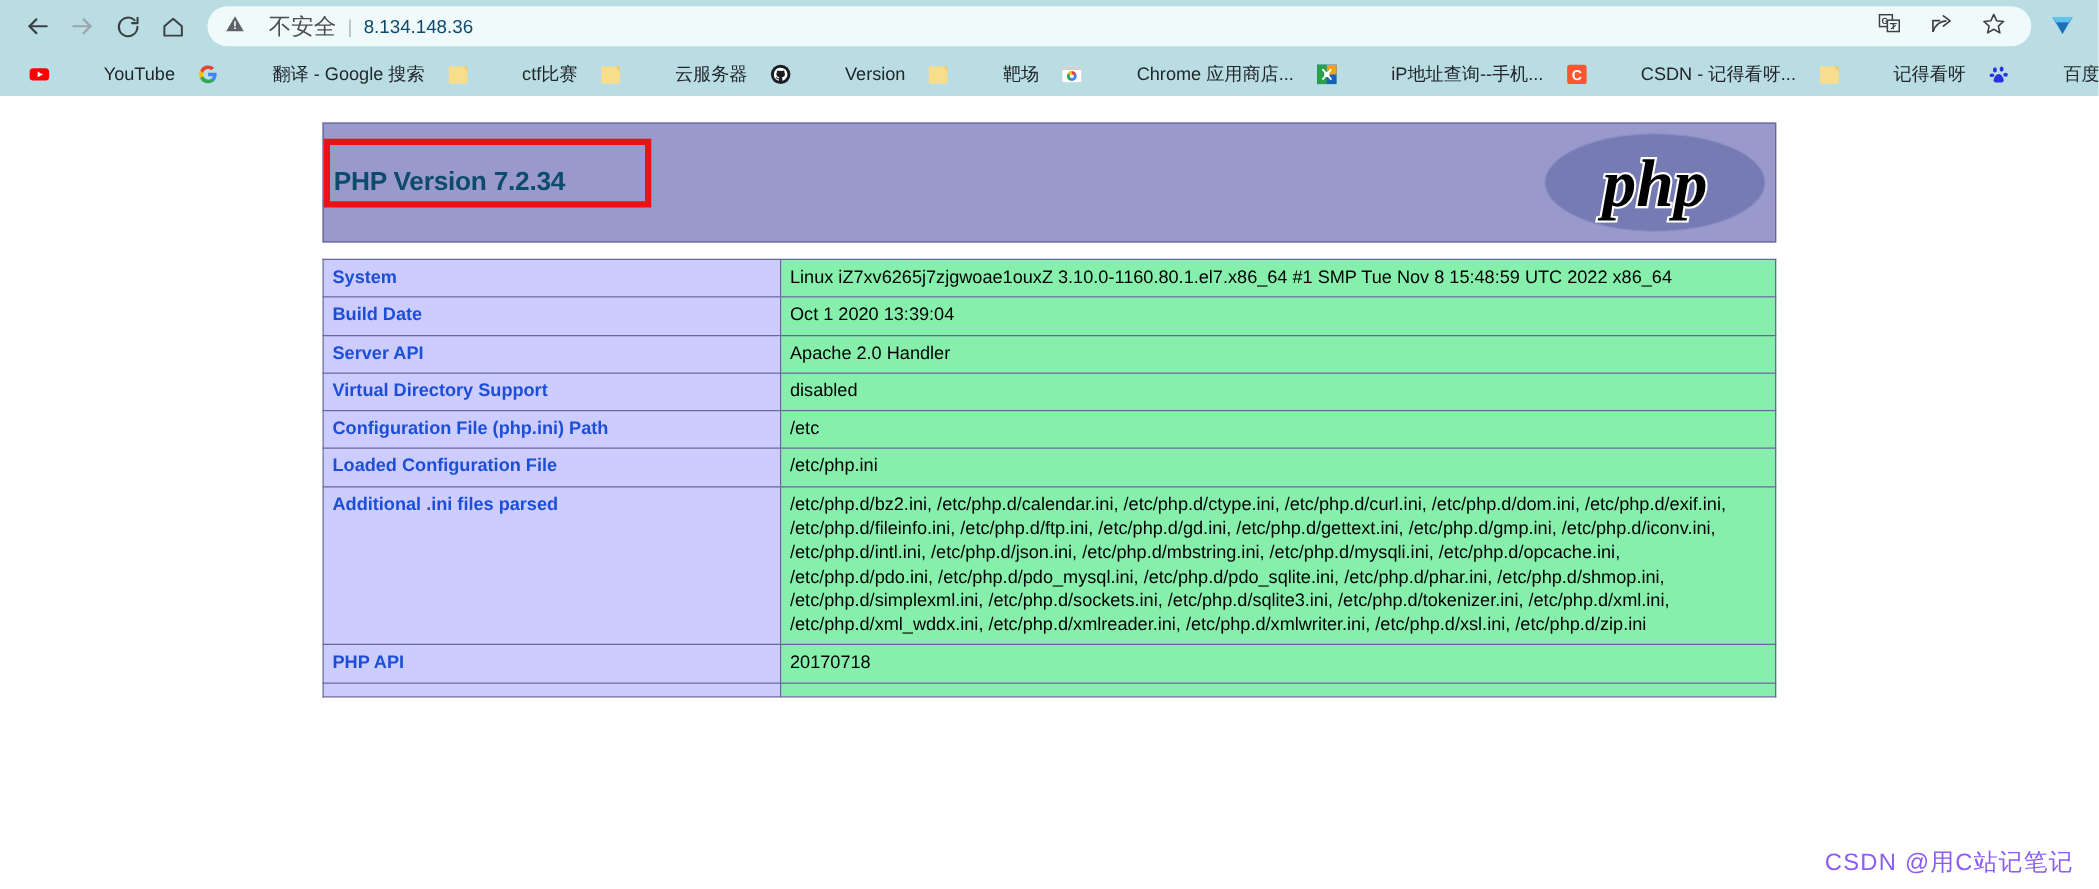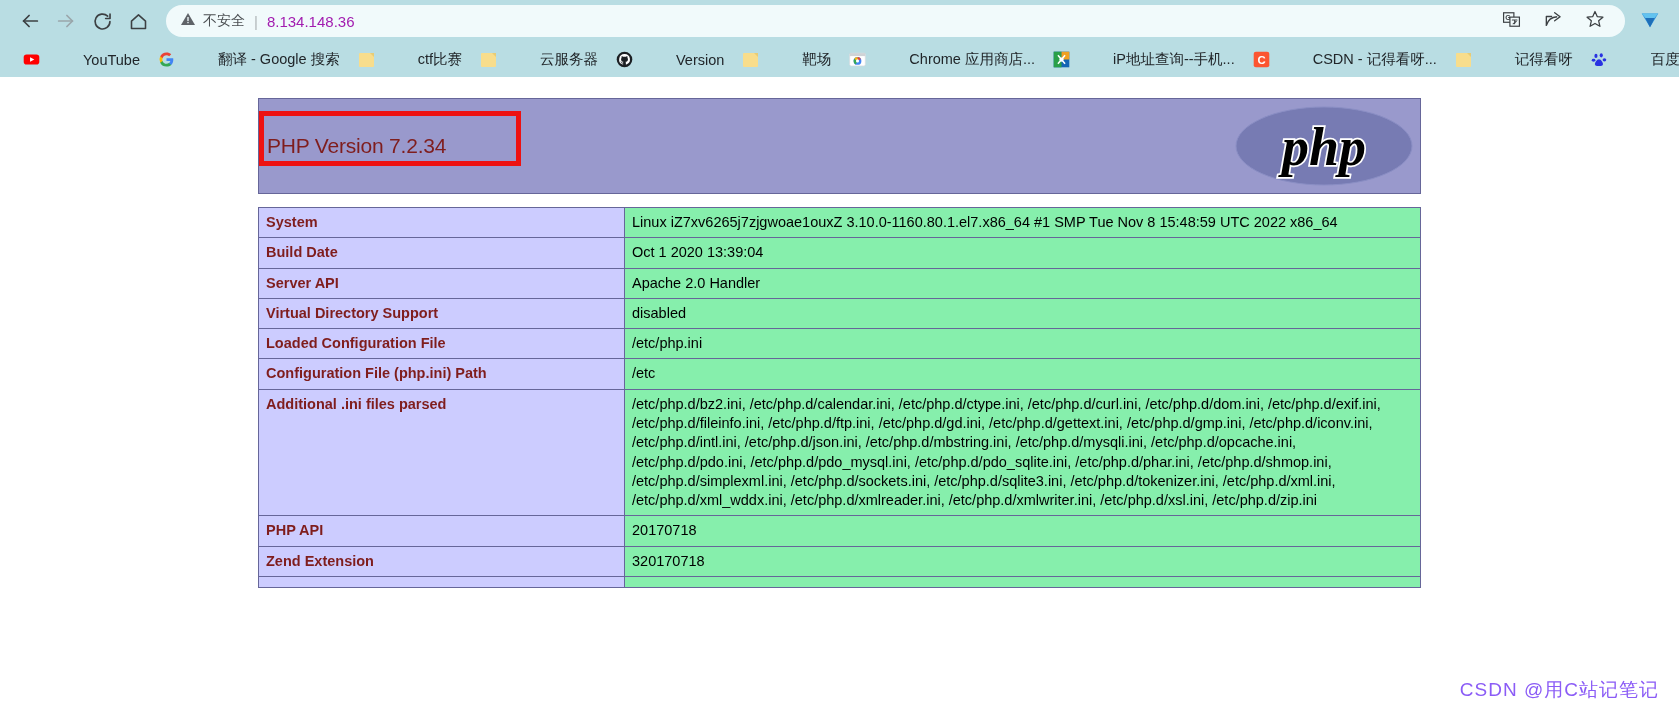--- a/index.html
+++ b/index.html
@@ -40,32 +40,33 @@
     align-items: center;
     padding: 0 14px;
     min-width: 0;
   }
   #omnibox-left {
     display: flex; align-items: center; gap: 7px;
     flex: 1 1 auto; min-width: 0;
   }
   .warn-tri { flex: 0 0 auto; }
   #security-label {
-    font-size: 14px;
+    font-size: 18px;
     color: #4b4f52;
     white-space: nowrap;
+    margin-left: 12px;
   }
   #omni-sep {
     color: #b0b6b9;
     font-size: 15px;
     margin: 0 2px;
   }
   #url-text {
     font-size: 15px;
-    color: #a21caf;
+    color: #0c4a6e;
     white-space: nowrap;
     overflow: hidden;
     text-overflow: ellipsis;
   }
   #omnibox-right {
     display: flex; align-items: center; gap: 22px;
     flex: 0 0 auto;
     padding-right: 6px;
   }
   #profile-icon-wrap {
@@ -137,22 +138,22 @@
     background: #9999cc;
     border: 1px solid #666699;
     height: 96px;
     position: relative;
     display: flex;
     align-items: center;
     padding-left: 8px;
   }
   #php-version-title {
     font-size: 21px;
-    font-weight: normal;
-    color: #7f1d1d;
+    font-weight: bold;
+    color: #0c4a6e;
     letter-spacing: -0.2px;
   }
   #php-version-highlight {
     position: absolute;
     left: 0px;
     top: 12px;
     width: 262px;
     height: 55px;
     border: 5px solid #ee1111;
     pointer-events: none;
@@ -177,21 +178,21 @@
     border: 1px solid #666699;
     padding: 5px 7px;
     font-size: 14.5px;
     line-height: 1.33;
     vertical-align: top;
     word-break: break-word;
   }
   #info-table td.key {
     background: #ccccff;
     font-weight: bold;
-    color: #7f1d1d;
+    color: #1d4ed8;
     width: 366px;
   }
   #info-table td.val {
     background: #86efac;
     color: #000000;
   }
 
   #watermark {
     position: absolute;
     right: 20px;
@@ -448,38 +449,34 @@
         </tr>
         <tr>
           <td class="key">Server API</td>
           <td class="val">Apache 2.0 Handler</td>
         </tr>
         <tr>
           <td class="key">Virtual Directory Support</td>
           <td class="val">disabled</td>
         </tr>
         <tr>
+          <td class="key">Configuration File (php.ini) Path</td>
+          <td class="val">/etc</td>
+        </tr>
+        <tr>
           <td class="key">Loaded Configuration File</td>
           <td class="val">/etc/php.ini</td>
         </tr>
         <tr>
-          <td class="key">Configuration File (php.ini) Path</td>
-          <td class="val">/etc</td>
-        </tr>
-        <tr>
           <td class="key">Additional .ini files parsed</td>
           <td class="val">/etc/php.d/bz2.ini, /etc/php.d/calendar.ini, /etc/php.d/ctype.ini, /etc/php.d/curl.ini, /etc/php.d/dom.ini, /etc/php.d/exif.ini, /etc/php.d/fileinfo.ini, /etc/php.d/ftp.ini, /etc/php.d/gd.ini, /etc/php.d/gettext.ini, /etc/php.d/gmp.ini, /etc/php.d/iconv.ini, /etc/php.d/intl.ini, /etc/php.d/json.ini, /etc/php.d/mbstring.ini, /etc/php.d/mysqli.ini, /etc/php.d/opcache.ini, /etc/php.d/pdo.ini, /etc/php.d/pdo_mysql.ini, /etc/php.d/pdo_sqlite.ini, /etc/php.d/phar.ini, /etc/php.d/shmop.ini, /etc/php.d/simplexml.ini, /etc/php.d/sockets.ini, /etc/php.d/sqlite3.ini, /etc/php.d/tokenizer.ini, /etc/php.d/xml.ini, /etc/php.d/xml_wddx.ini, /etc/php.d/xmlreader.ini, /etc/php.d/xmlwriter.ini, /etc/php.d/xsl.ini, /etc/php.d/zip.ini</td>
         </tr>
         <tr>
           <td class="key">PHP API</td>
           <td class="val">20170718</td>
-        </tr>
-        <tr>
-          <td class="key">Zend Extension</td>
-          <td class="val">320170718</td>
         </tr>
         <tr>
           <td class="key"></td>
           <td class="val"></td>
         </tr>
       </tbody>
     </table>
   </div>
 
   <div id="watermark">

